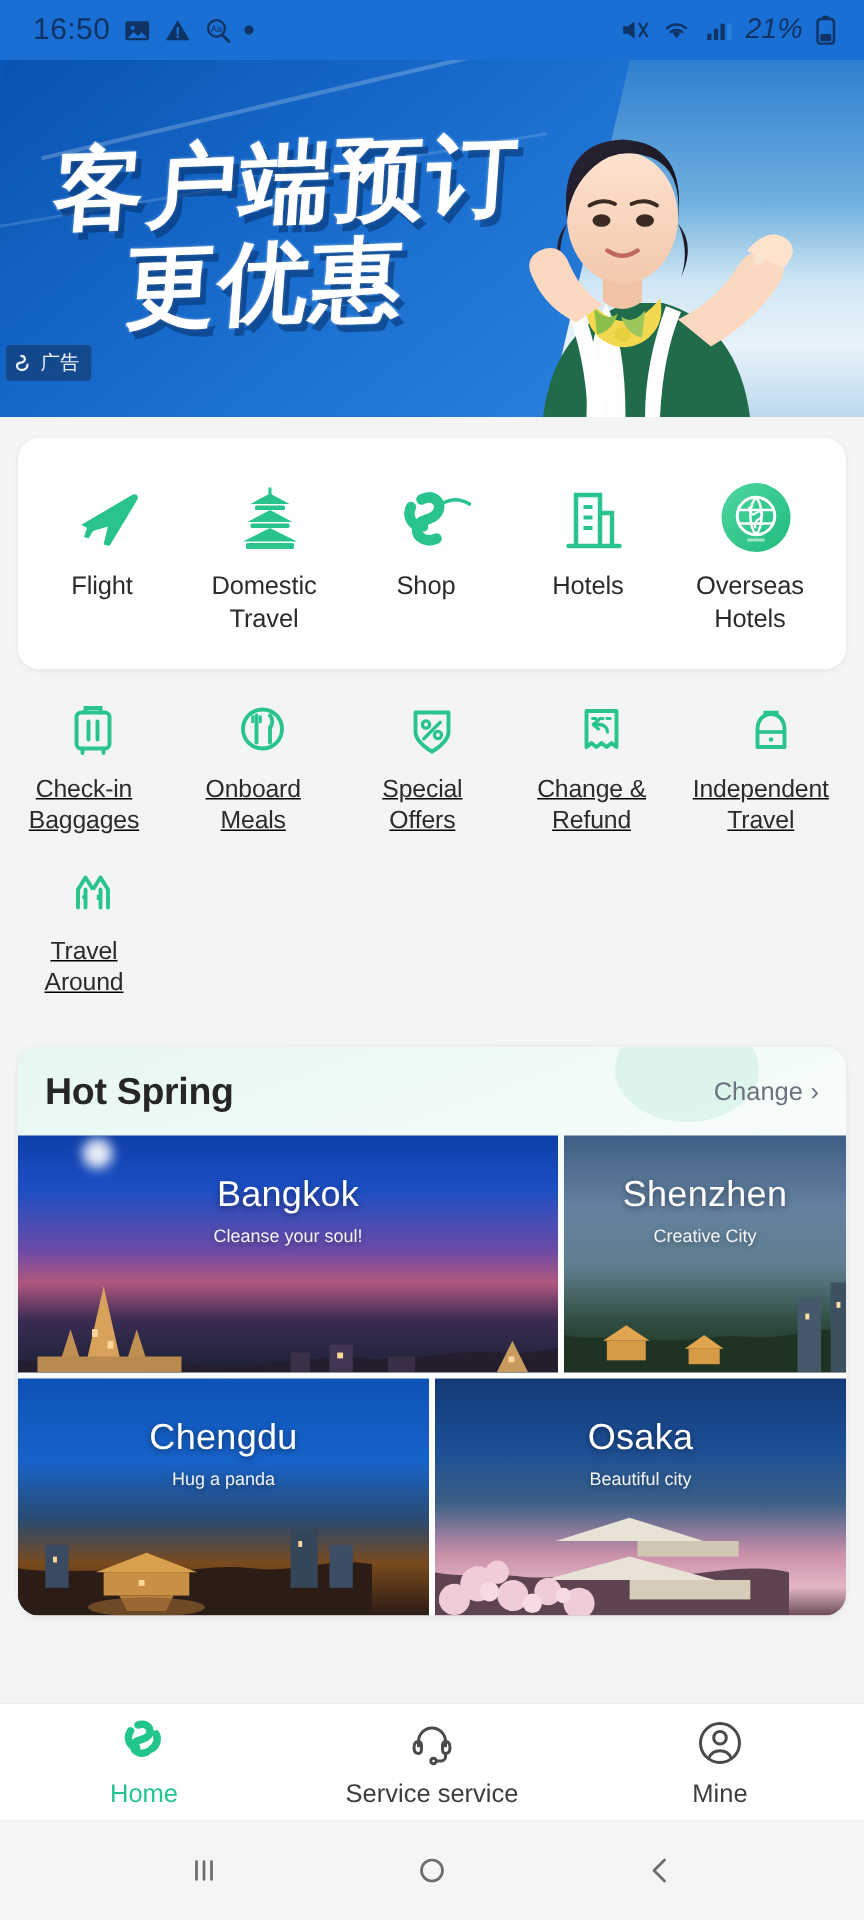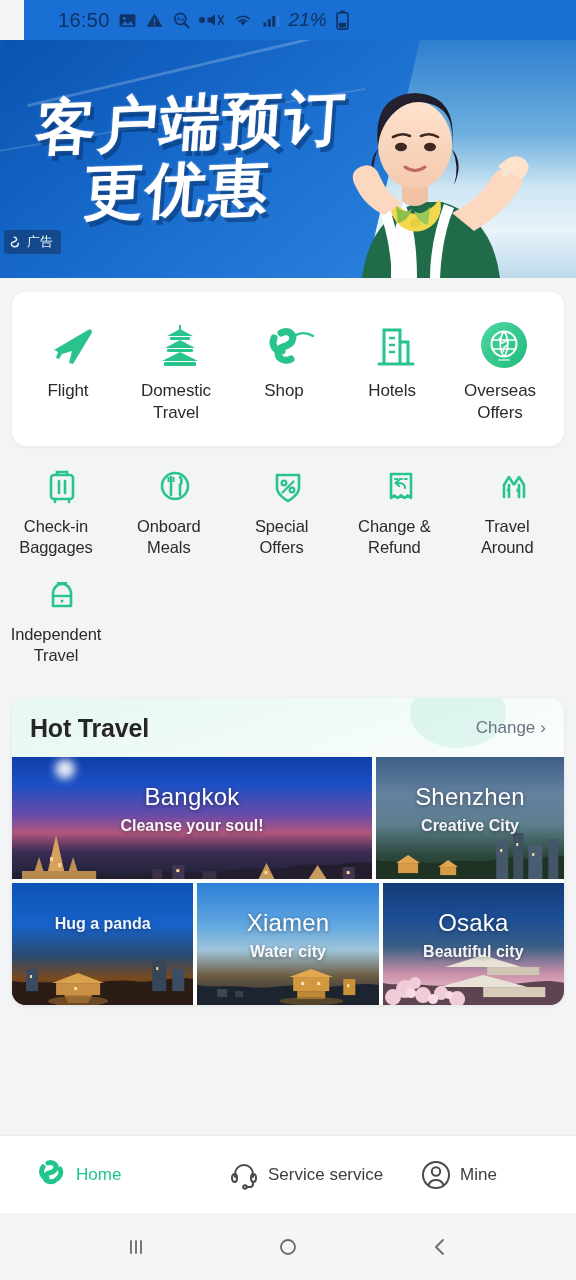--- a/index.html
+++ b/index.html
@@ -9,24 +9,24 @@
     background:#f3f4f6;
     overflow:hidden;
     position:relative;
   }
   .phone { width:576px; height:1280px; position:relative; display:flex; flex-direction:column; }
 
   
   .statusbar{
     height:40px; flex:0 0 40px;
     background:#1a6fd4;
-    display:flex; align-items:center; 
-    padding:0 18px 0 34px;
+    display:flex; align-items:center; justify-content:space-between;
+    padding:0 18px 0 22px;
     color:#0d2f5e;
-    position:relative; z-index:5;margin-left:24px;
+    position:relative; z-index:5;
   }
   .sb-left,.sb-right{ display:flex; align-items:center; gap:8px; }
   .sb-time{ font-size:20px; font-weight:500; letter-spacing:.3px; color:#0f3364; }
   .sb-pct{ font-size:19px; font-weight:500; color:#0f3364;font-style:italic; }
   .sb-ico{ display:inline-flex; align-items:center; justify-content:center; }
   .sb-dot{ width:6px;height:6px;border-radius:50%;background:#0f3364;display:inline-block; }
 
   
   .banner{
     flex:0 0 238px; height:238px; position:relative; overflow:hidden;
@@ -80,21 +80,21 @@
   }
   .grid5{ display:flex; padding:26px 6px 22px 6px; }
   .gitem{ flex:1 1 20%; display:flex; flex-direction:column; gap:10px; cursor:pointer; }
   .gicon{ height:52px; display:flex; align-items:flex-end; justify-content:center; }
   .glabel{
     font-size:17px; color:#2b2b2b; text-align:center; line-height:1.28;
     letter-spacing:-.1px; max-width:100px;
   }
 
   
-  .grid-plain{ display:flex; flex-wrap:wrap; padding:16px 6px 4px 6px; }
+  .grid-plain{ display:flex; flex-wrap:wrap; padding:16px 6px 4px 6px;text-decoration:underline; }
   .grid-plain .gitem{ flex:0 0 20%; margin-bottom:12px; gap:8px; }
   .grid-plain .gicon{ height:46px; }
   .grid-plain .glabel{ font-size:16.5px; }
 
   
   .hot{
     margin:16px 12px 0 12px; border-radius:14px; overflow:hidden;
     background:linear-gradient(160deg,#e6f7f2 0%,#f2fbf8 30%,#ffffff 62%);
     box-shadow:0 1px 5px rgba(0,0,0,.07);
     position:relative;
@@ -105,48 +105,48 @@
   }
   .hot-head{
     display:flex; align-items:center; justify-content:space-between;
     padding:16px 18px 14px 18px; position:relative; z-index:2;
   }
   .hot-title{ font-size:25px; font-weight:bold; color:#262626; letter-spacing:-.2px; }
   .hot-change{ font-size:17px; color:#6b7280; display:flex; align-items:center; gap:5px; cursor:pointer; }
 
   .tiles{ display:flex; flex-direction:column; gap:4px; padding:0 0 0 0; }
   .trow{ display:flex; gap:4px; }
-  .tile{ position:relative; height:122px; overflow:hidden; cursor:pointer; }
+  .tile{ position:relative; height:158px; overflow:hidden; cursor:pointer; }
   .tile .cap{
     position:absolute; left:0; right:0; top:26px;
     text-align:center; color:#fff; z-index:3;
     text-shadow:0 1px 4px rgba(0,0,0,.45);
   }
   .tile .cap .n{ font-size:24px; font-weight:400; letter-spacing:.2px; }
-  .tile .cap .s{ font-size:16px; margin-top:6px; opacity:.93;font-weight:bold; }
+  .tile .cap .s{ font-size:12px; margin-top:6px; opacity:.93; }
   .tile.big{ flex:0 0 360px; }
   .tile.sm2{ flex:1 1 0; }
   .tile.t3{ flex:1 1 0; }
 
   
   .bg-bangkok{ background:linear-gradient(180deg,#0e3ea8 0%,#1b4fc4 22%,#6a4ba8 48%,#b0577e 62%,#3a2b52 78%,#1c2236 100%); }
   .bg-shenzhen{ background:linear-gradient(180deg,#3e5f86 0%,#64809f 30%,#5e7f8f 55%,#2e4a3e 80%,#20331f 100%);padding-left:21px; }
   .bg-chengdu{ background:linear-gradient(180deg,#0d52b5 0%,#1763c9 35%,#2a4a6e 60%,#7a4a1e 78%,#2a1c14 100%); }
   .bg-xiamen{ background:linear-gradient(180deg,#2d7fd8 0%,#62a8e0 35%,#9ec4da 55%,#6e5d44 76%,#1b2330 100%); }
   .bg-osaka{ background:linear-gradient(180deg,#123a77 0%,#1d4f96 30%,#395f86 52%,#c98fa8 74%,#e3b6c6 88%,#6d4b58 100%); }
   .sky-glow{ position:absolute; left:12%; top:2px; width:20px; height:20px; border-radius:50%; background:#fff; filter:blur(4px); opacity:.9; }
   .city{ position:absolute; left:0; right:0; bottom:0; height:46%; }
 
   
   .botnav{
     flex:0 0 78px; height:78px; background:#fff;
     border-top:1px solid #ececec;
     display:flex; align-items:center;
   }
-  .nitem{ flex:1 1 25%; display:flex; flex-direction:row; align-items:center; gap:5px; cursor:pointer;margin-left:33px; }
+  .nitem{ flex:1 1 25%; display:flex; flex-direction:column; align-items:center; gap:5px; cursor:pointer; }
   .nlabel{ font-size:17px; color:#3d3d3d; }
   .nitem.active .nlabel{ color:#22c58a; }
 
   .sysnav{
     flex:0 0 67px; height:67px; background:#f5f5f5;
     display:flex; align-items:center; justify-content:space-around;
     padding:0 60px;
   }
   .sysbtn{ cursor:pointer; display:flex; align-items:center; justify-content:center; width:60px; height:40px; }
 </style>
@@ -335,21 +335,21 @@
               </linearGradient>
                 </defs>
               <circle cx="26" cy="25" r="23" fill="url(#gcirc)"></circle>
               <circle cx="26" cy="24" r="12.5" fill="none" stroke="#fff" stroke-width="2"></circle>
               <path d="M26 11.5c-5 6-5 19 0 25M26 11.5c5 6 5 19 0 25" fill="none" stroke="#fff" stroke-width="1.6"></path>
               <path d="M14 20h24M14.5 29h23" fill="none" stroke="#fff" stroke-width="1.6"></path>
               <path d="M21 18c2 2 1 5 3 5s3-3 5-2 1 4-1 5-4 4-2 6" fill="none" stroke="#fff" stroke-width="1.5"></path>
               <rect x="20" y="39" width="12" height="2" rx="1" fill="#fff" opacity=".55"></rect>
             </svg>
           </div>
-          <div class="glabel">Overseas Offers</div>
+          <div class="glabel">Overseas Hotels</div>
         </div>
 
       </div>
     </div>
 
     <div class="grid-plain">
 
       <div class="gitem">
         <div class="gicon">
           <svg width="44" height="44" viewBox="0 0 44 44" fill="none" stroke="#29c48c" stroke-width="2.6">
@@ -390,52 +390,52 @@
       <div class="gitem">
         <div class="gicon">
           <svg width="44" height="44" viewBox="0 0 44 44" fill="none" stroke="#29c48c" stroke-width="2.6">
             <path d="M12 10h20v24l-3.3-2.6L25.4 34l-3.4-2.6L18.6 34l-3.3-2.6L12 34z" stroke-linejoin="round"></path>
             <path d="M16 15h12" stroke-width="2" stroke-dasharray="2.2 2.6" stroke-linecap="round"></path>
             <path d="M26 24c0-3-2.5-5-5.5-5H17" stroke-width="2.2" stroke-linecap="round"></path>
             <path d="M20 16l-3.5 3 3.5 3" stroke-width="2.2" stroke-linecap="round" stroke-linejoin="round"></path>
           </svg>
         </div>
         <div class="glabel">Change &amp; Refund</div>
+      </div>
+
+      <div class="gitem">
+        <div class="gicon">
+          <svg width="44" height="44" viewBox="0 0 44 44" fill="none" stroke="#29c48c" stroke-width="2.6">
+            <path d="M13 22c0-6 4-10 9-10s9 4 9 10v12H13z" stroke-linejoin="round"></path>
+            <path d="M13 24h18" stroke-width="2.4"></path>
+            <path d="M18 13v-2h8v2" stroke-linecap="round" stroke-width="2.2"></path>
+            <circle cx="22" cy="29" r="1.5" fill="#29c48c" stroke="none"></circle>
+          </svg>
+        </div>
+        <div class="glabel">Independent Travel</div>
       </div>
 
       <div class="gitem">
         <div class="gicon">
           <svg width="44" height="44" viewBox="0 0 44 44" fill="none" stroke="#29c48c" stroke-width="2.6">
             <path d="M12 21l5-8 5 8" stroke-linejoin="round"></path>
             <path d="M22 21l5-8 5 8" stroke-linejoin="round"></path>
             <path d="M12 21v12M17 21v12M27 21v12M32 21v12" stroke-linecap="round"></path>
             <rect x="24.5" y="24.5" width="3.5" height="3.5" fill="#29c48c" stroke="none"></rect>
             <circle cx="16" cy="26" r="1.4" fill="#29c48c" stroke="none"></circle>
           </svg>
         </div>
         <div class="glabel">Travel Around</div>
       </div>
 
-      <div class="gitem">
-        <div class="gicon">
-          <svg width="44" height="44" viewBox="0 0 44 44" fill="none" stroke="#29c48c" stroke-width="2.6">
-            <path d="M13 22c0-6 4-10 9-10s9 4 9 10v12H13z" stroke-linejoin="round"></path>
-            <path d="M13 24h18" stroke-width="2.4"></path>
-            <path d="M18 13v-2h8v2" stroke-linecap="round" stroke-width="2.2"></path>
-            <circle cx="22" cy="29" r="1.5" fill="#29c48c" stroke="none"></circle>
-          </svg>
-        </div>
-        <div class="glabel">Independent Travel</div>
-      </div>
-
     </div>
 
     <div class="hot">
       <div class="hot-head">
-        <div class="hot-title">Hot Travel</div>
+        <div class="hot-title">Hot Spring</div>
         <div class="hot-change">
           <span>Change</span>
           <span>›</span>
         </div>
       </div>
 
       <div class="tiles">
 
         <div class="trow">
           <div class="tile big bg-bangkok">
@@ -499,45 +499,25 @@
               <rect x="44" y="34" width="44" height="12" fill="#c98f44"></rect>
               <path d="M52 46h28l-4 8H56z" fill="#b87f3c"></path>
               <ellipse cx="66" cy="52" rx="30" ry="5" fill="#8a5d2e" opacity=".7"></ellipse>
               <g fill="#ffd89c">
                   <rect x="18" y="26" width="2" height="3"></rect>
                   <rect x="144" y="18" width="2" height="3"></rect>
                   <rect x="62" y="38" width="3" height="3"></rect>
                 </g>
             </svg>
             <div class="cap">
+              <div class="n">Chengdu</div>
               <div class="s">Hug a panda</div>
             </div>
           </div>
 
-          <div class="tile t3 bg-xiamen">
-            <svg class="city" viewBox="0 0 182 56" preserveAspectRatio="none">
-              <path d="M0 56h182V36c-24-4-44 4-68 1-24-3-44 4-64 1-18-2-32 1-50-2z" fill="#1c2430"></path>
-              <path d="M92 28l22-8 22 8z" fill="#e0a84f"></path>
-              <rect x="96" y="28" width="36" height="14" fill="#d1983f"></rect>
-              <rect x="100" y="42" width="28" height="8" fill="#bd8736"></rect>
-              <rect x="146" y="30" width="12" height="16" fill="#c99038"></rect>
-              <rect x="20" y="40" width="10" height="8" fill="#3c4756"></rect>
-              <rect x="38" y="42" width="8" height="6" fill="#36414f"></rect>
-              <ellipse cx="114" cy="52" rx="32" ry="4" fill="#7a5c28" opacity=".6"></ellipse>
-              <g fill="#ffe6b2">
-                  <rect x="104" y="33" width="3" height="3"></rect>
-                  <rect x="120" y="33" width="3" height="3"></rect>
-                  <rect x="150" y="35" width="2" height="3"></rect>
-                </g>
-            </svg>
-            <div class="cap">
-              <div class="n">Xiamen</div>
-              <div class="s">Water city</div>
-            </div>
-          </div>
 
           <div class="tile t3 bg-osaka">
             <svg class="city" viewBox="0 0 182 56" preserveAspectRatio="none">
               <path d="M0 56h182V34c-28-6-48 4-74 1-26-3-46 4-66 1-16-2-28 1-42-2z" fill="#5e4450"></path>
               <path d="M100 6l38 12h-76z" fill="#e8e3d6"></path>
               <rect x="104" y="18" width="52" height="8" fill="#cfc6b4"></rect>
               <path d="M100 26l44 12h-88z" fill="#e8e3d6"></path>
               <rect x="100" y="38" width="62" height="10" fill="#d6ccb9"></rect>
               <g fill="#f0cbd8">
                   <circle cx="22" cy="40" r="9"></circle>

